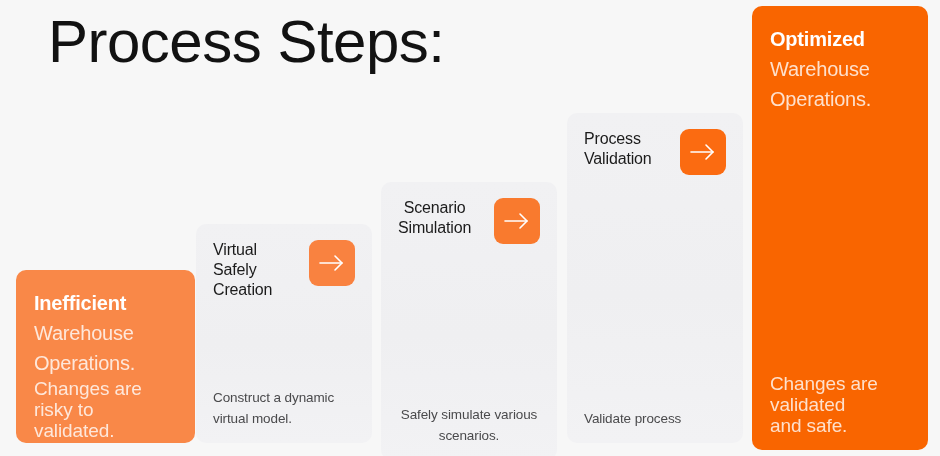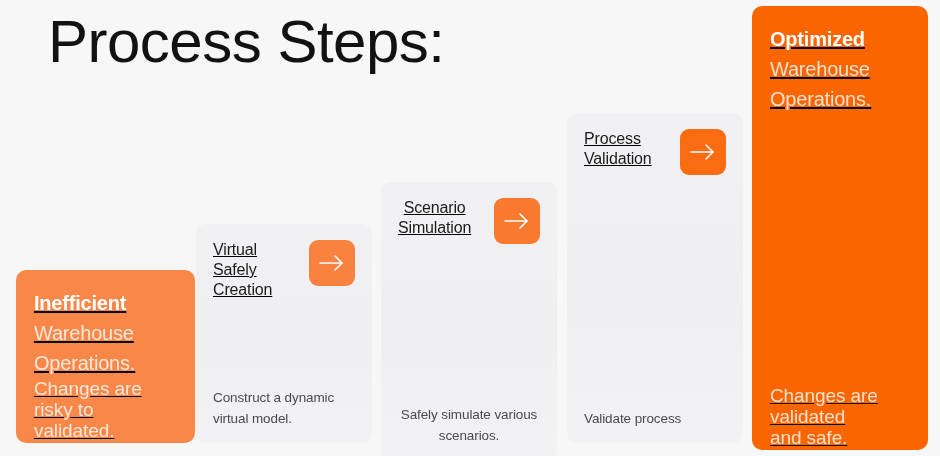--- a/index.html
+++ b/index.html
@@ -55,21 +55,20 @@
   
   .card.neutral {
     background: linear-gradient(180deg, #f1f1f3 0%, #efeff1 55%, #f2f2f4 100%);
   }
 
   .card.neutral .head-row {
     display: flex;
     align-items: flex-start;
     justify-content: space-between;
     gap: 8px;
-    text-decoration: underline;
   }
 
   .card-title {
     font-size: 16px;
     line-height: 20px;
     font-weight: 500;
     color: #1b1b1b;
     letter-spacing: -0.15px;
     max-width: 128px;
   }
@@ -94,21 +93,21 @@
   .spacer { flex: 1 1 auto; }
 
   .card-body {
     font-size: 13.5px;
     line-height: 21px;
     color: #4a4a4c;
     letter-spacing: -0.1px;
   }
 
   
-  .card.accent .card-inner { padding: 18px 18px 2px 18px; text-decoration: underline; }
+  .card.accent .card-inner { padding: 18px 18px 14px 18px; }
 
   .accent-title {
     font-size: 20px;
     line-height: 30px;
     letter-spacing: -0.2px;
   }
   .accent-title .strong {
     display: block;
     font-weight: 600;
     color: #ffffff;

